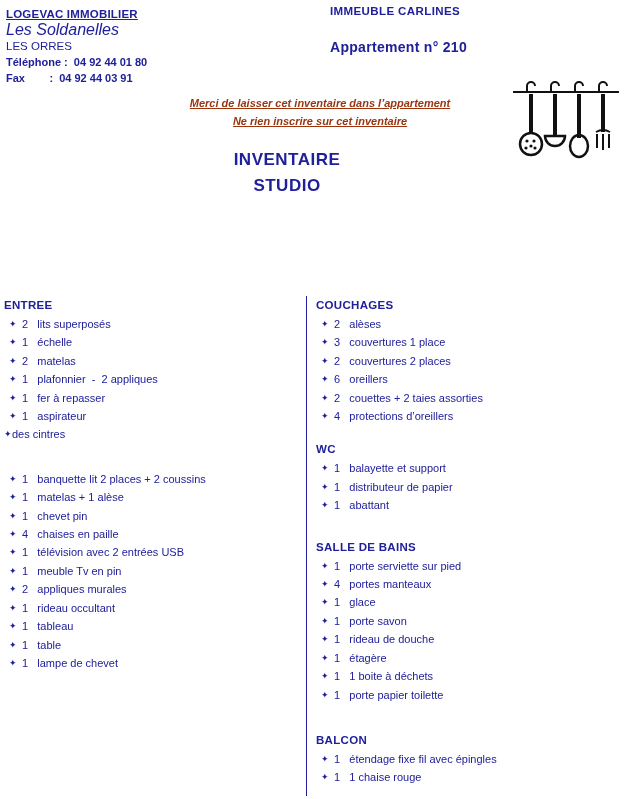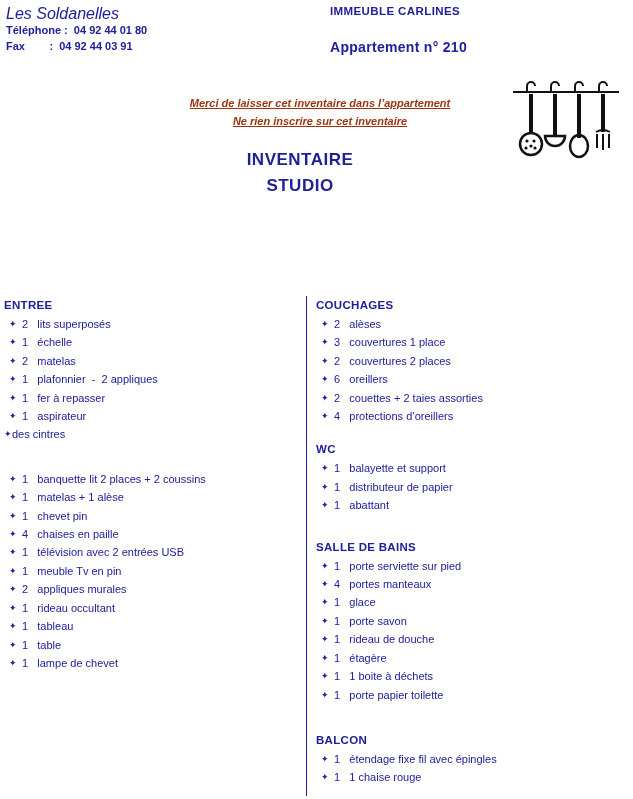--- a/index.html
+++ b/index.html
@@ -84,21 +84,21 @@
     color: #9a3510;
     font-size: 11px;
     font-style: italic;
     font-weight: bold;
     text-decoration: underline;
     line-height: 18px;
   }
 
   .doc-title {
     position: absolute;
-    left: 150px;
+    left: 137px;
     top: 147px;
     width: 300px;
     text-align: center;
     color: #20209a;
     font-size: 17px;
     font-weight: bold;
     line-height: 26px;
     letter-spacing: .5px;
   }
 
@@ -164,21 +164,23 @@
   .gap-sm { height: 14px; }
   .gap-md { height: 22px; }
   .gap-lg { height: 26px; }
 </style>
 </head>
 <body>
 
 <div class="page">
 
   <div class="hdr-left">
+    <div class="company">LOGEVAC IMMOBILIER</div>
     <div class="company-sub">Les Soldanelles</div>
+    <div class="company-town">LES ORRES</div>
     <div class="contact-line">Téléphone :  04 92 44 01 80</div>
     <div class="contact-line">Fax        :  04 92 44 03 91</div>
   </div>
 
   <div class="hdr-right">
     <div class="building">IMMEUBLE CARLINES</div>
     <div class="apartment">Appartement n° 210</div>
   </div>
 
   <div class="notice">

